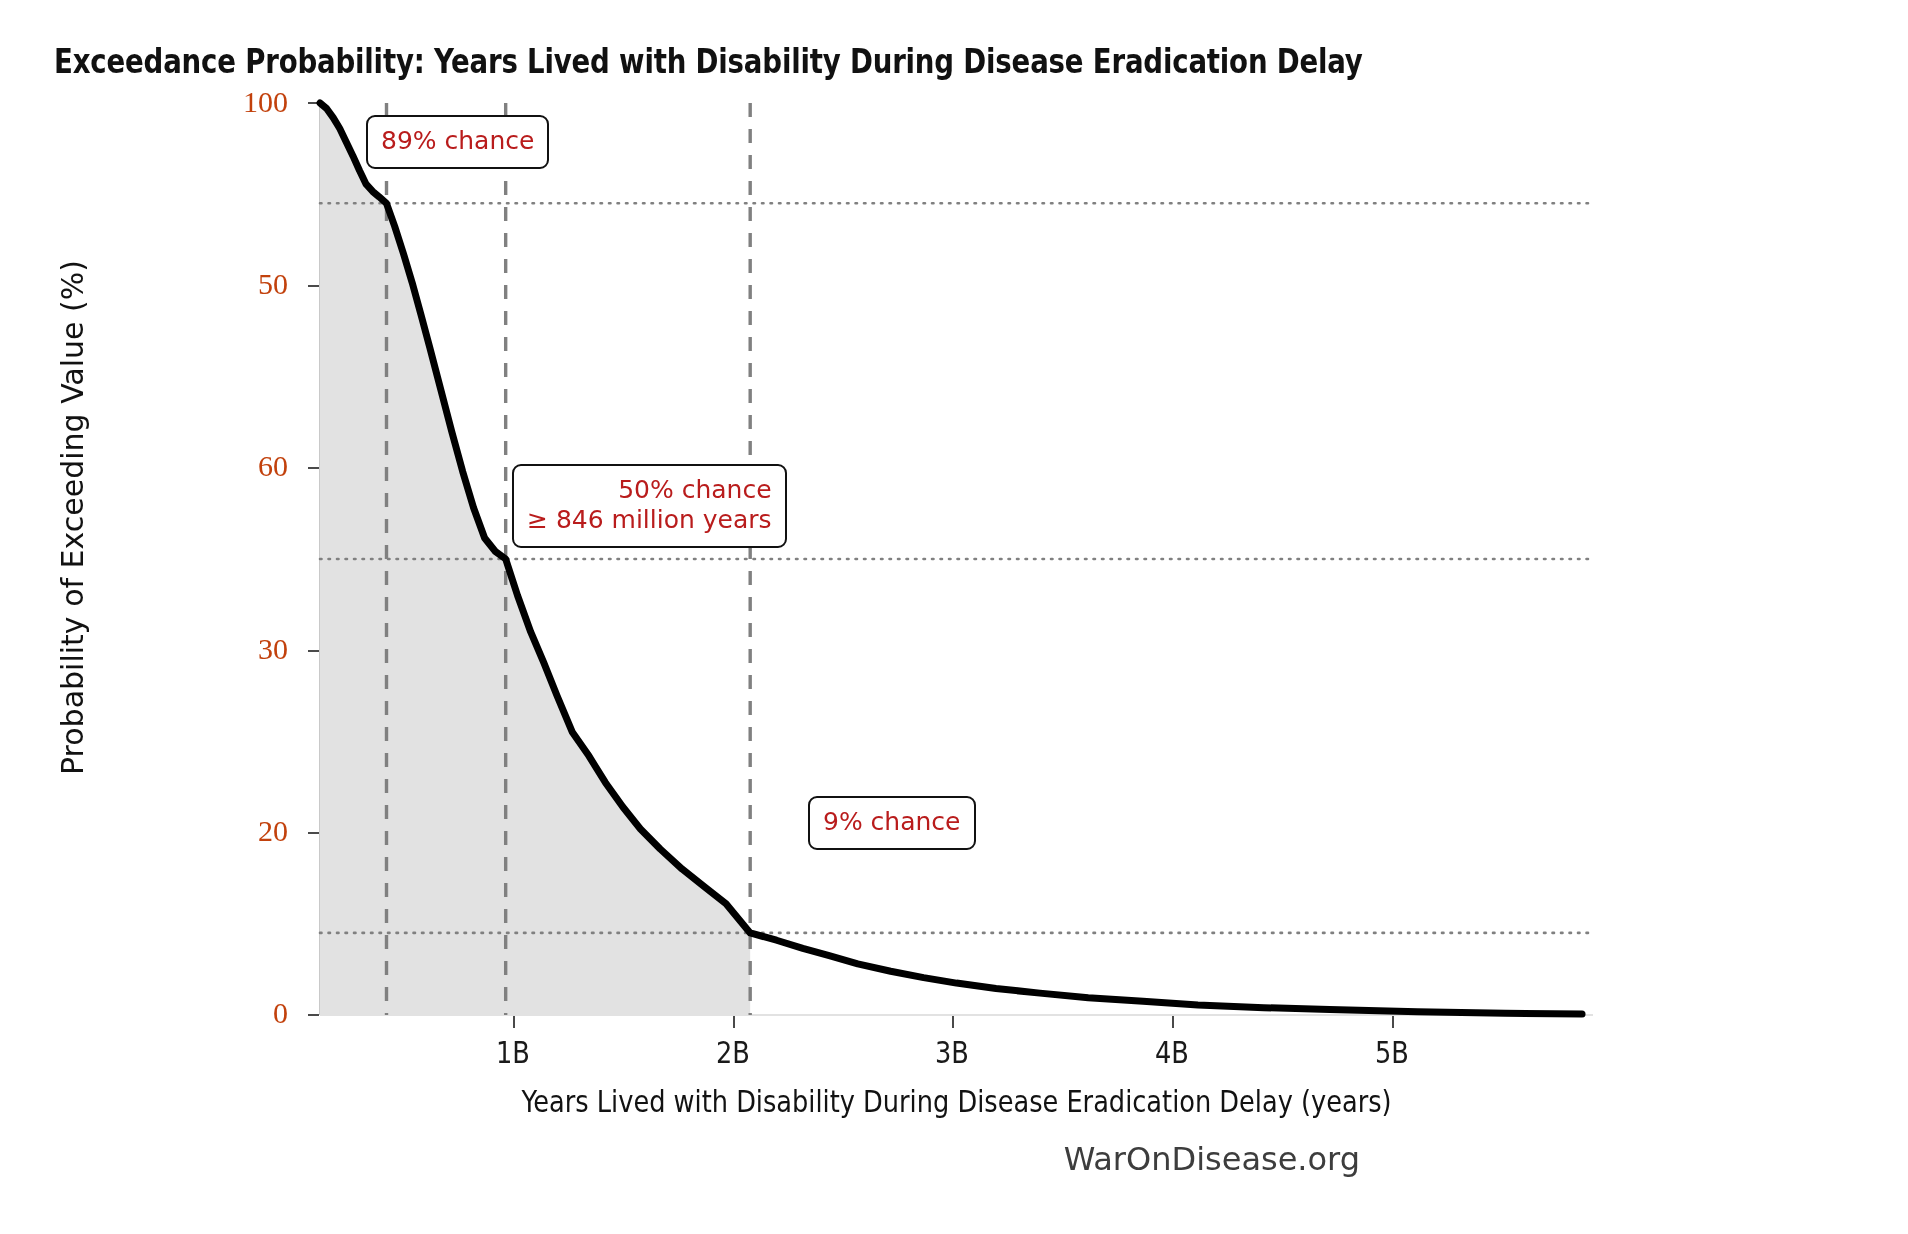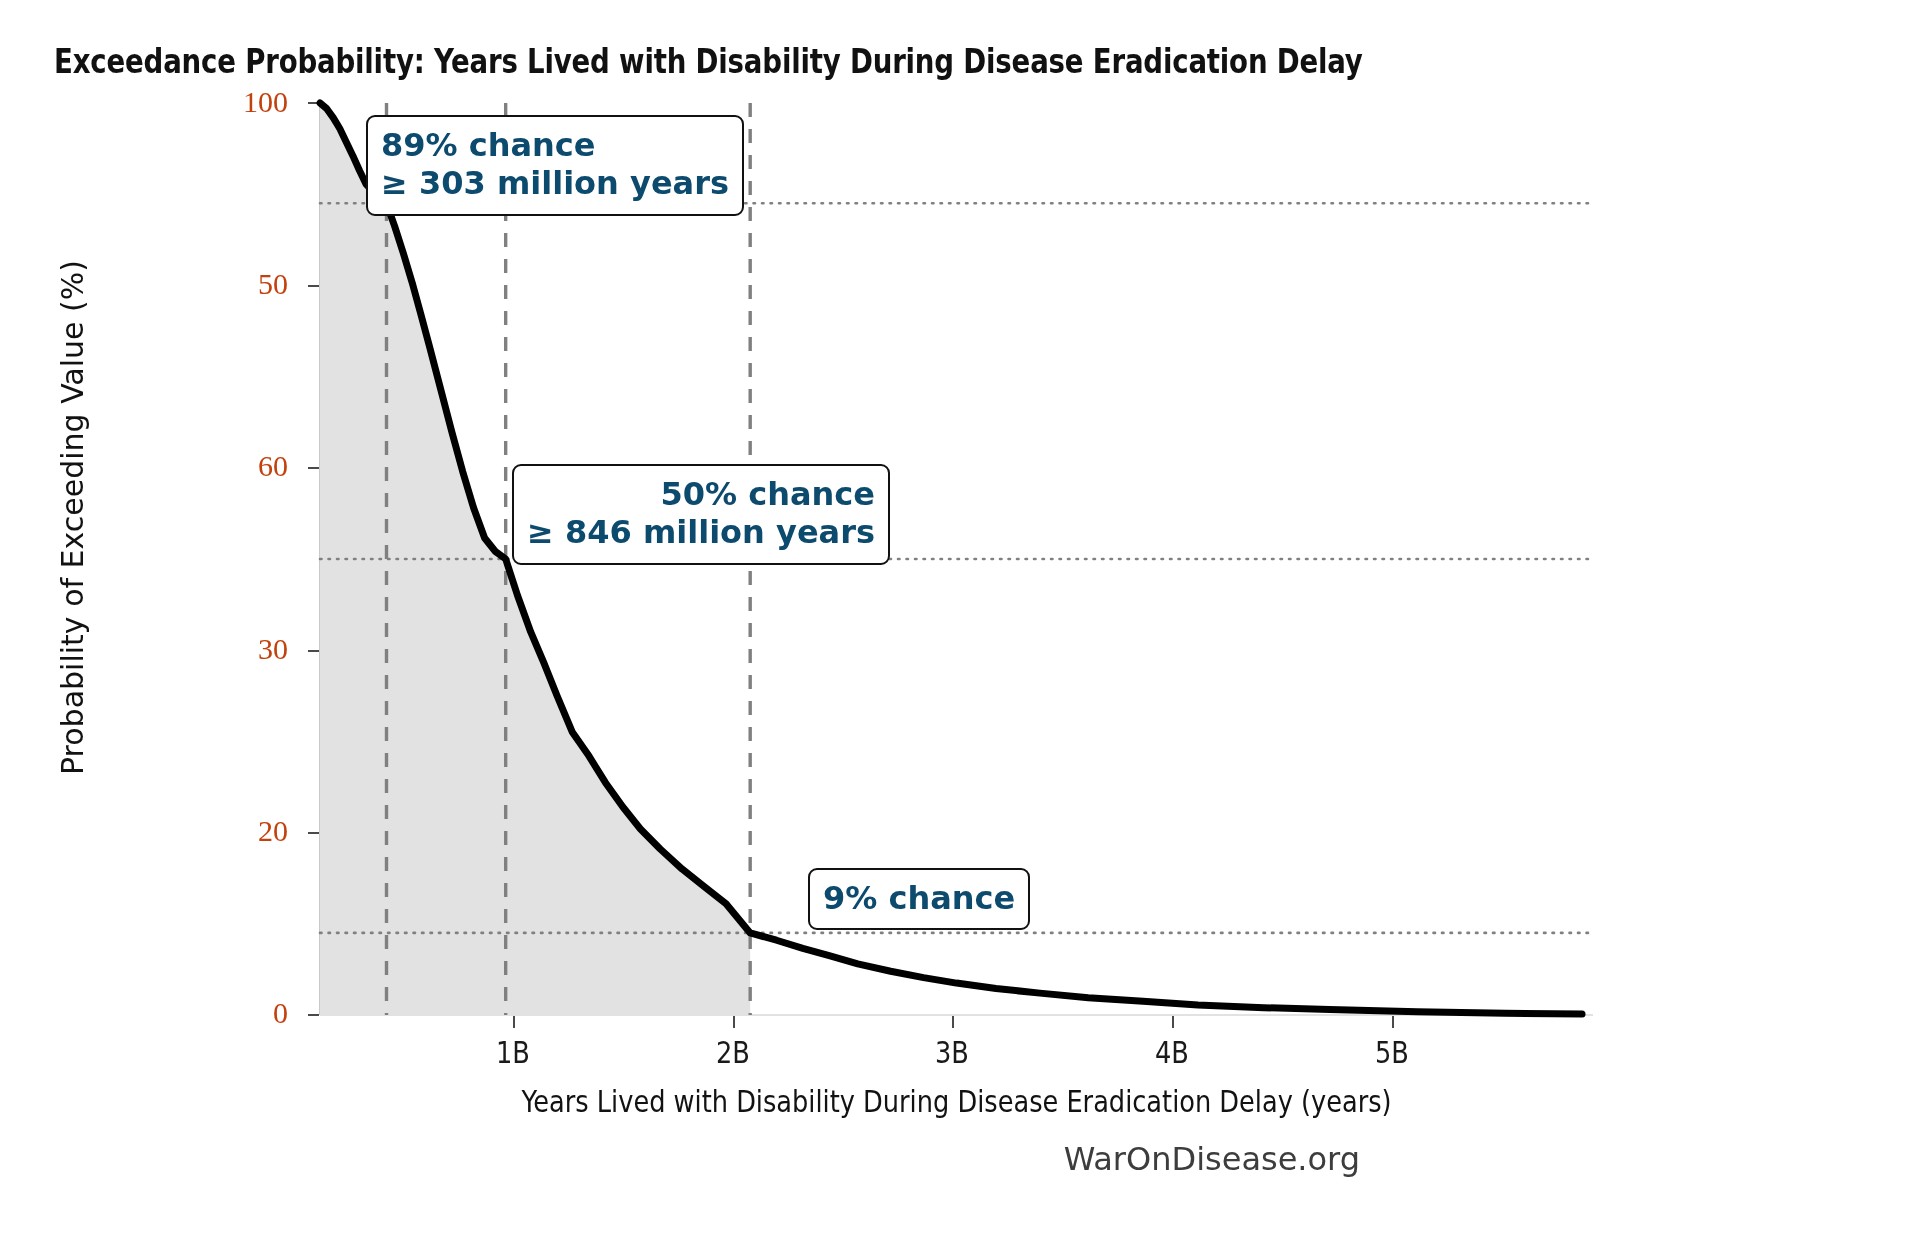--- a/index.html
+++ b/index.html
@@ -75,21 +75,21 @@
   .watermark{
     position:absolute;right:548px;top:1140px;
     font-size:32px;color:#3d3d3d;white-space:nowrap;
   }
 
   
   .annot{
     position:absolute;background:#ffffff;
     border:2.5px solid #111111;border-radius:9px;
     padding:9px 13px 11px 13px;
-    font-size:32px;font-weight:bold;color:#0c4a6e;
+    font-size:25px;font-weight:normal;color:#b91c1c;
     line-height:1.20;white-space:nowrap;
     box-sizing:border-box;
   }
   .annot div{white-space:nowrap;}
 </style>
 </head>
 <body>
 
 <div id="figure">
 
@@ -159,27 +159,26 @@
   <div class="xtick-mark" style="left:1172px;"></div>
   <div class="xtick-label" style="left:1172px;">4B</div>
   <div class="xtick-mark" style="left:1392px;"></div>
   <div class="xtick-label" style="left:1392px;">5B</div>
 
   <div class="ylabel">Probability of Exceeding Value (%)</div>
   <div class="xlabel">Years Lived with Disability During Disease Eradication Delay (years)</div>
 
   <div class="annot" style="left:366px;top:115px;">
     <div>89% chance</div>
-    <div>≥ 303 million years</div>
   </div>
 
   <div class="annot" style="left:512px;top:464px;text-align:right;">
     <div>50% chance</div>
     <div>≥ 846 million years</div>
   </div>
 
-  <div class="annot" style="left:808px;top:868px;text-align:center;">
+  <div class="annot" style="left:808px;top:796px;text-align:center;">
     <div>9% chance</div>
   </div>
 
   <div class="watermark">WarOnDisease.org</div>
 
 </div>
 
 </body></html>

